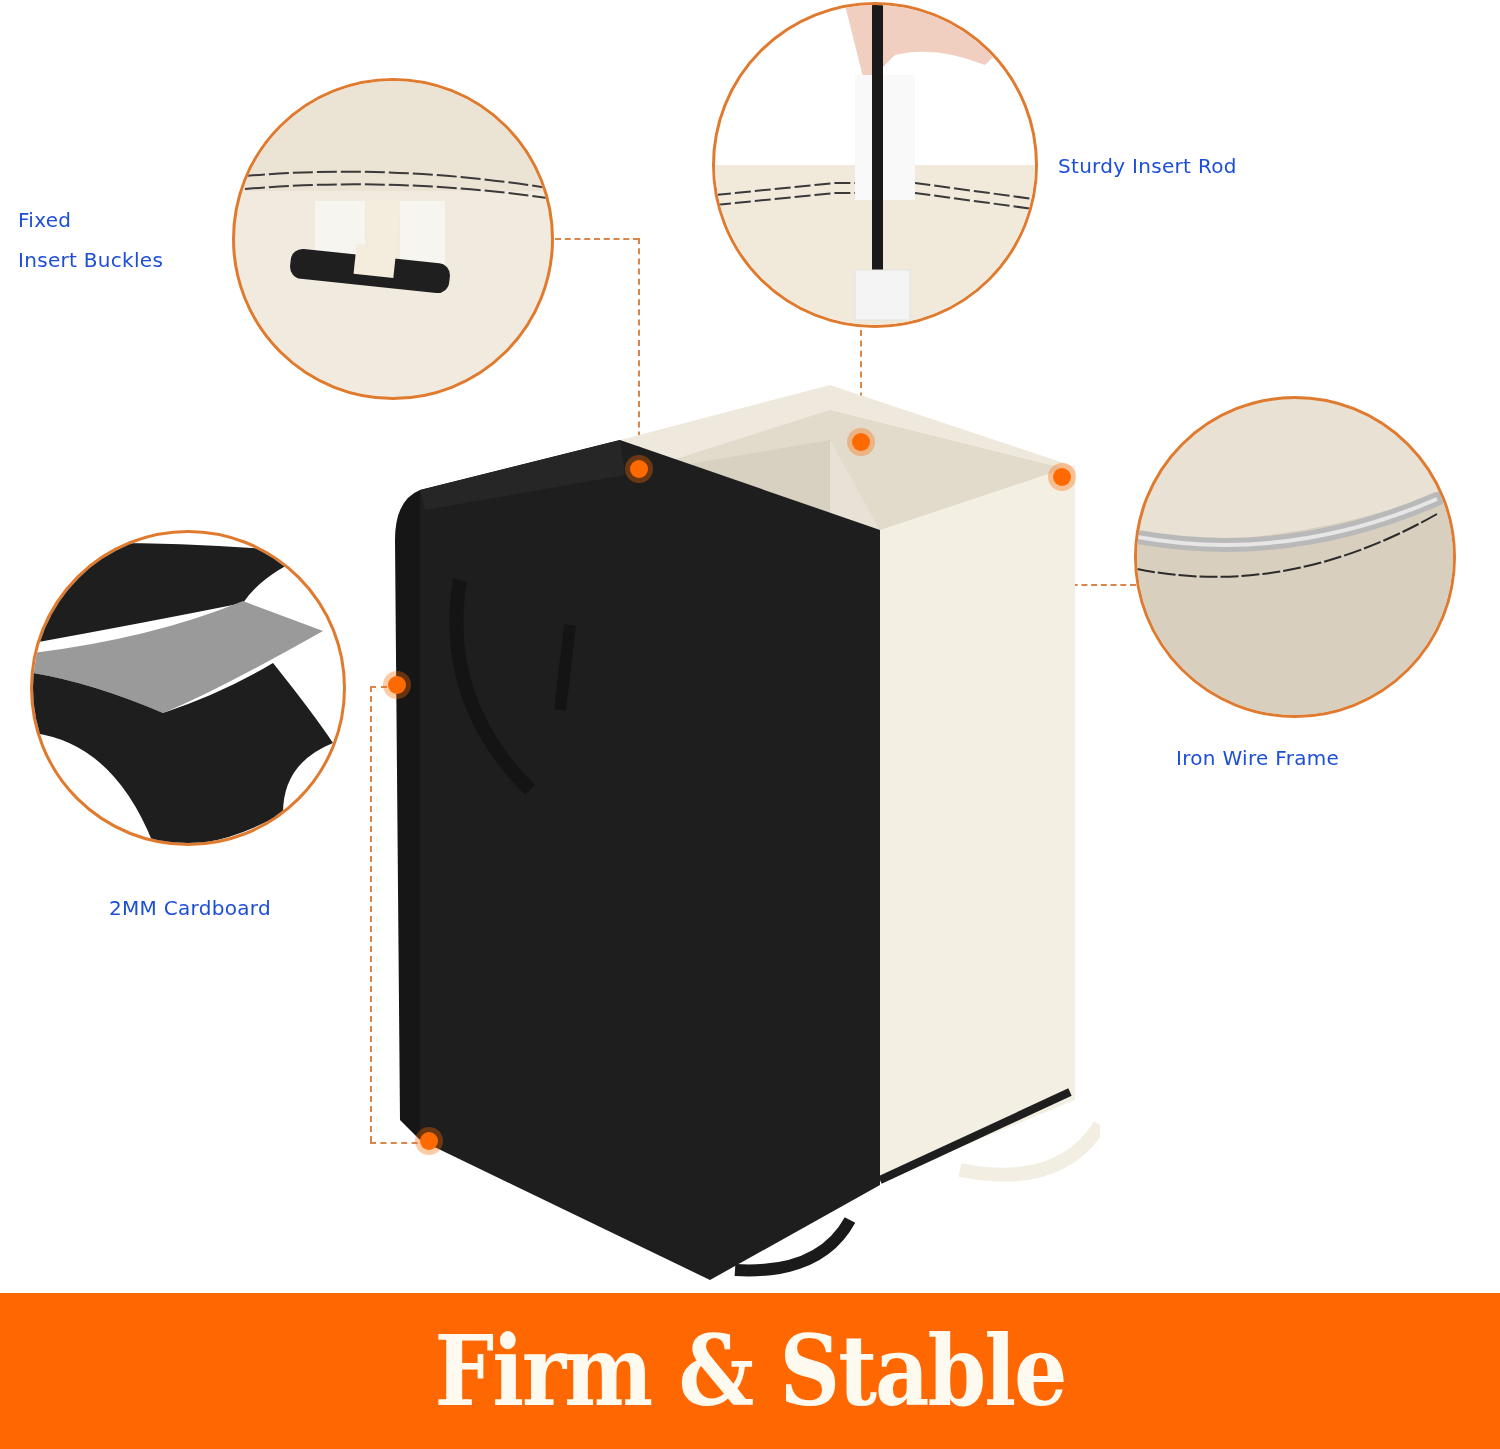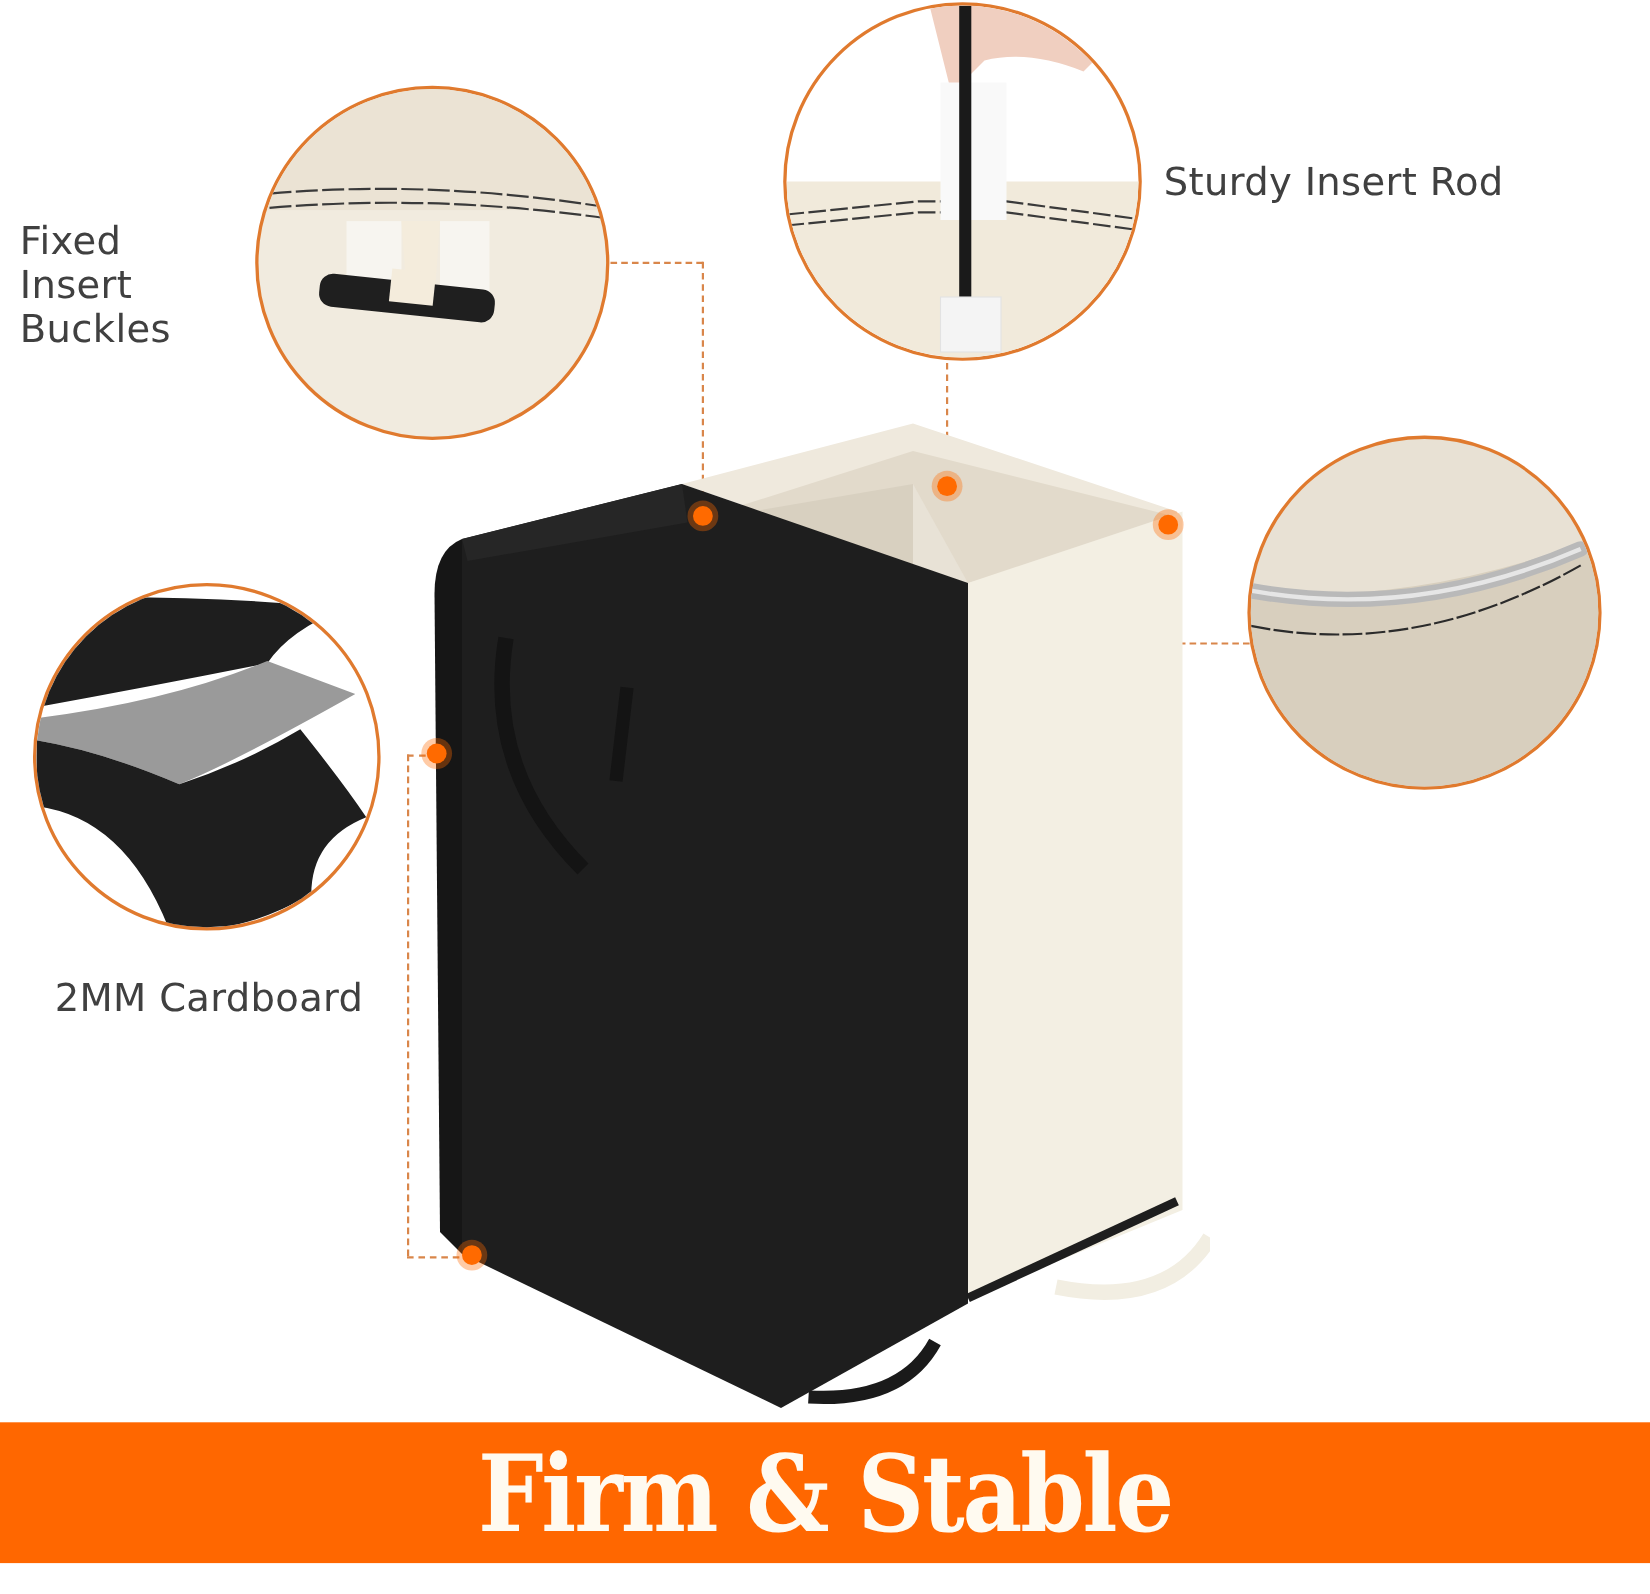--- a/index.html
+++ b/index.html
@@ -1,23 +1,23 @@
 <!DOCTYPE html>
 <html><head>
 <meta charset="utf-8">
 <style>
   html,body{margin:0;padding:0;background:#ffffff;}
   body{width:1500px;height:1449px;position:relative;overflow:hidden;font-family:"DejaVu Sans","Liberation Sans",sans-serif;}
   .canvas{position:absolute;left:0;top:0;width:1500px;height:1290px;}
-  .label{position:absolute;color:#404040;font-size:35px;line-height:40px;letter-spacing:0.3px;}
+  .label{position:absolute;color:#1d4ed8;font-size:20px;line-height:40px;letter-spacing:0.3px;}
   .bubble{position:absolute;border-radius:50%;border:3px solid #e07a2e;overflow:hidden;box-sizing:border-box;}
   .dot{position:absolute;width:18px;height:18px;border-radius:50%;background:#ff6a00;box-shadow:0 0 0 5px rgba(255,106,0,0.35);}
   .dash-h{position:absolute;height:0;border-top:2px dashed #d9864a;}
   .dash-v{position:absolute;width:0;border-left:2px dashed #d9864a;}
-  .banner{position:absolute;left:0;top:1293px;width:1500px;height:128px;background:#ff6700;display:flex;align-items:center;justify-content:center;}
+  .banner{position:absolute;left:0;top:1293px;width:1500px;height:156px;background:#ff6700;display:flex;align-items:center;justify-content:center;}
   .banner-title{font-family:"DejaVu Serif","Liberation Serif",serif;font-weight:bold;color:#fffaf0;font-size:84px;letter-spacing:-2px;transform:scaleY(1.15);}
 </style>
 </head>
 <body>
 
 <div class="canvas">
 
   <div class="label" style="left:18px;top:200px;width:200px;">
     <div>Fixed</div>
     <div>Insert Buckles</div>
@@ -52,20 +52,21 @@
   <div class="dash-v" style="left:860px;top:330px;height:110px;"></div>
 
   <div class="bubble" style="left:1134px;top:396px;width:322px;height:322px;background:#e8e1d4;">
     <svg width="322" height="322" viewBox="0 0 322 322">
       <path d="M0 140 Q150 150 300 95 L322 110 L322 322 L0 322 Z" fill="#d8cfbe"></path>
       <path d="M0 138 Q150 165 300 100" stroke="#b9b9b9" stroke-width="14" fill="none" stroke-linecap="round"></path>
       <path d="M0 138 Q150 165 300 100" stroke="#e6e6e6" stroke-width="4" fill="none"></path>
       <path d="M0 170 Q150 200 300 115" stroke="#2b2b2b" stroke-width="2" fill="none" stroke-dasharray="18 3"></path>
     </svg>
   </div>
+  <div class="label" style="left:1176px;top:738px;">Iron Wire Frame</div>
   <div class="dash-v" style="left:1062px;top:478px;height:106px;"></div>
   <div class="dash-h" style="left:1062px;top:584px;width:74px;"></div>
 
   <div class="bubble" style="left:30px;top:530px;width:316px;height:316px;background:#ffffff;">
     <svg width="316" height="316" viewBox="0 0 316 316">
       <path d="M0 30 L70 10 Q180 10 280 20 Q230 40 210 70 Q110 90 0 110 Z" fill="#1e1e1e"></path>
       <path d="M0 120 Q120 105 210 68 L290 98 Q180 160 130 180 Q60 150 0 140 Z" fill="#9a9a9a"></path>
       <path d="M0 140 Q60 150 130 180 Q190 160 240 130 Q280 180 300 210 Q250 230 250 280 Q180 320 120 310 Q80 210 0 200 Z" fill="#1e1e1e"></path>
     </svg>
   </div>

